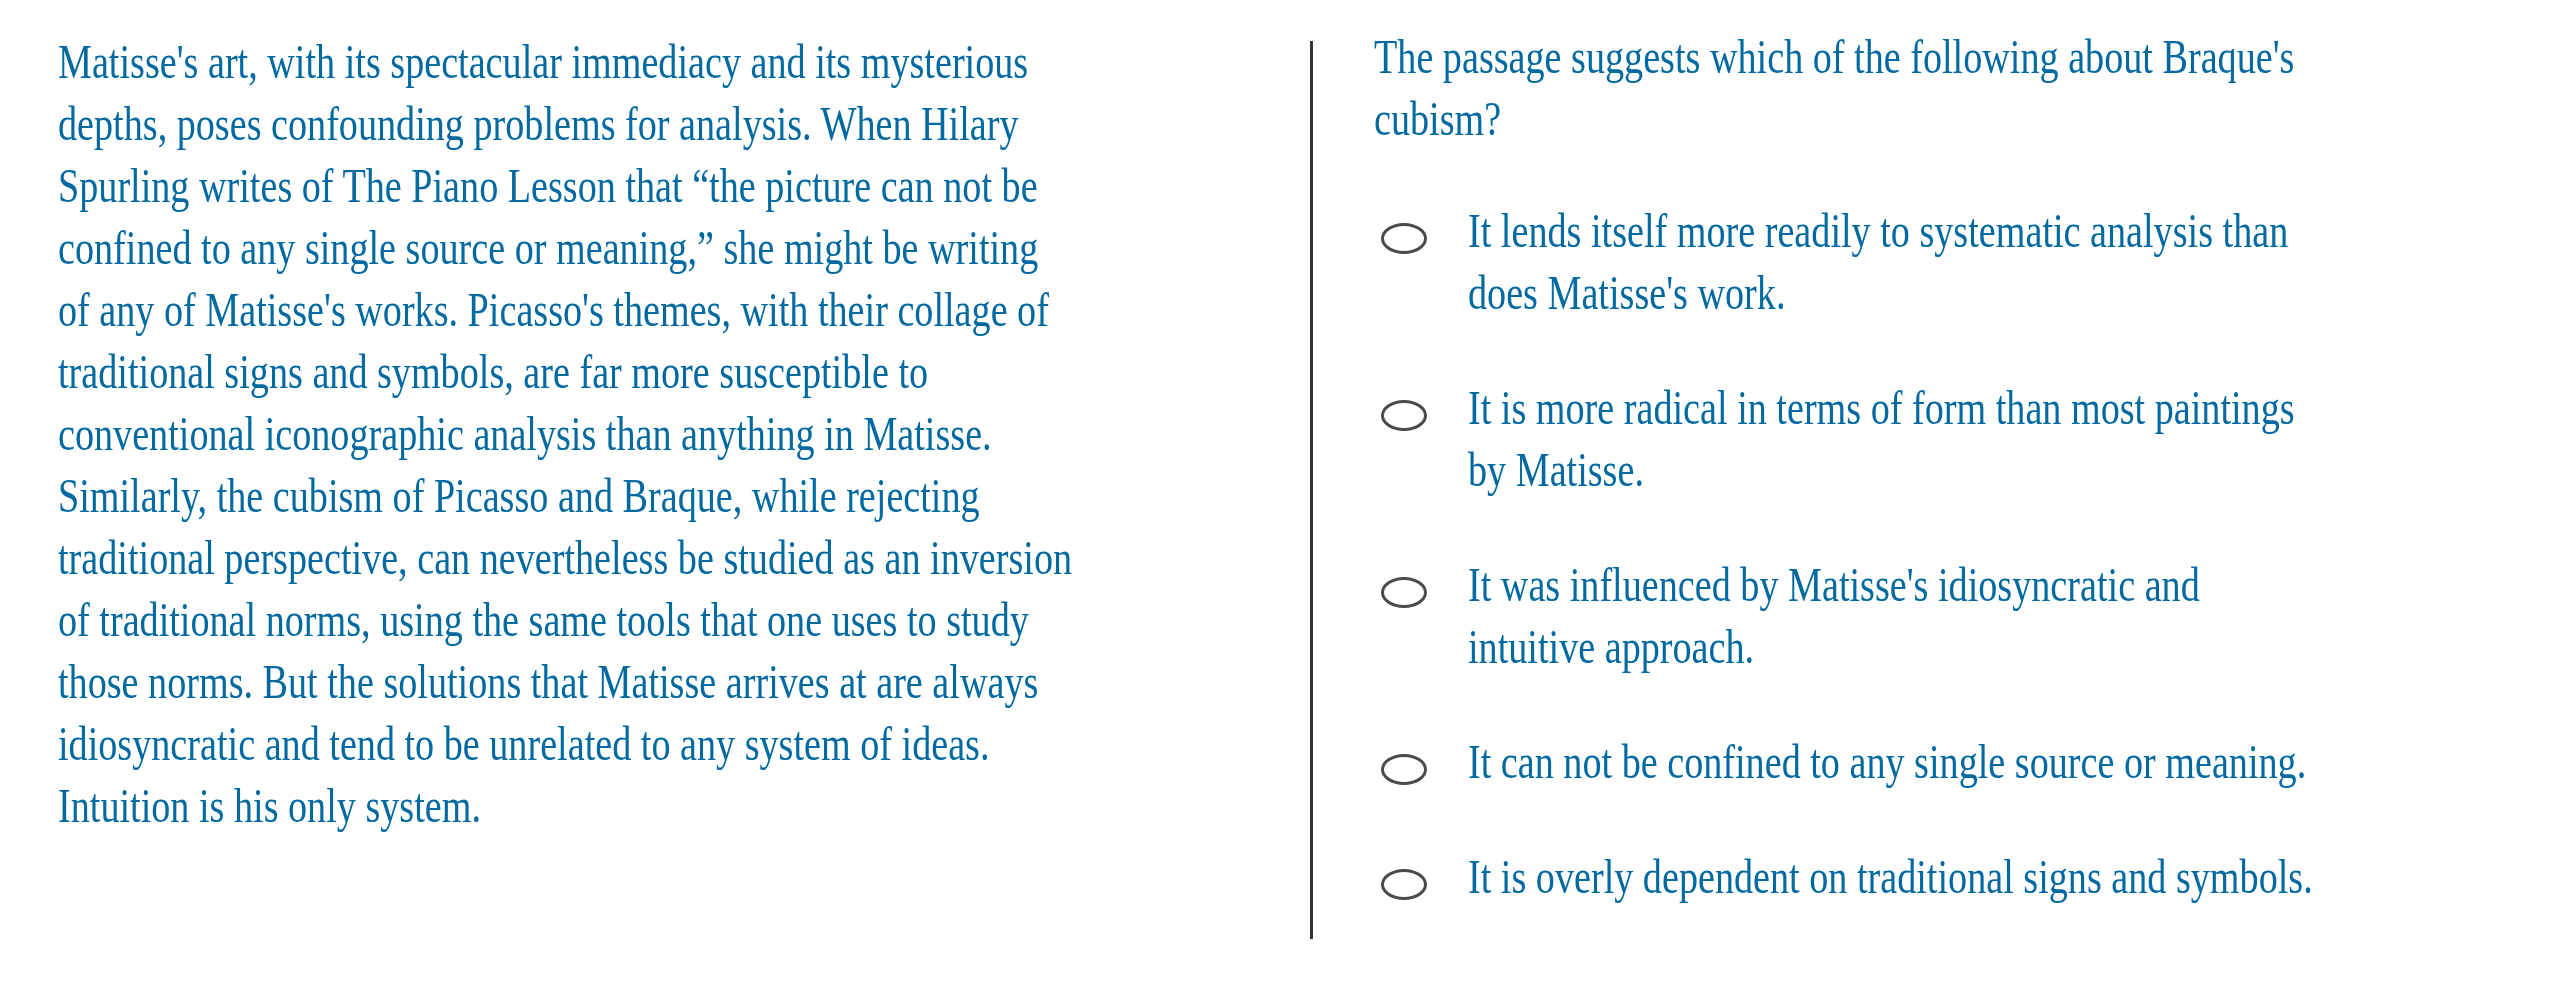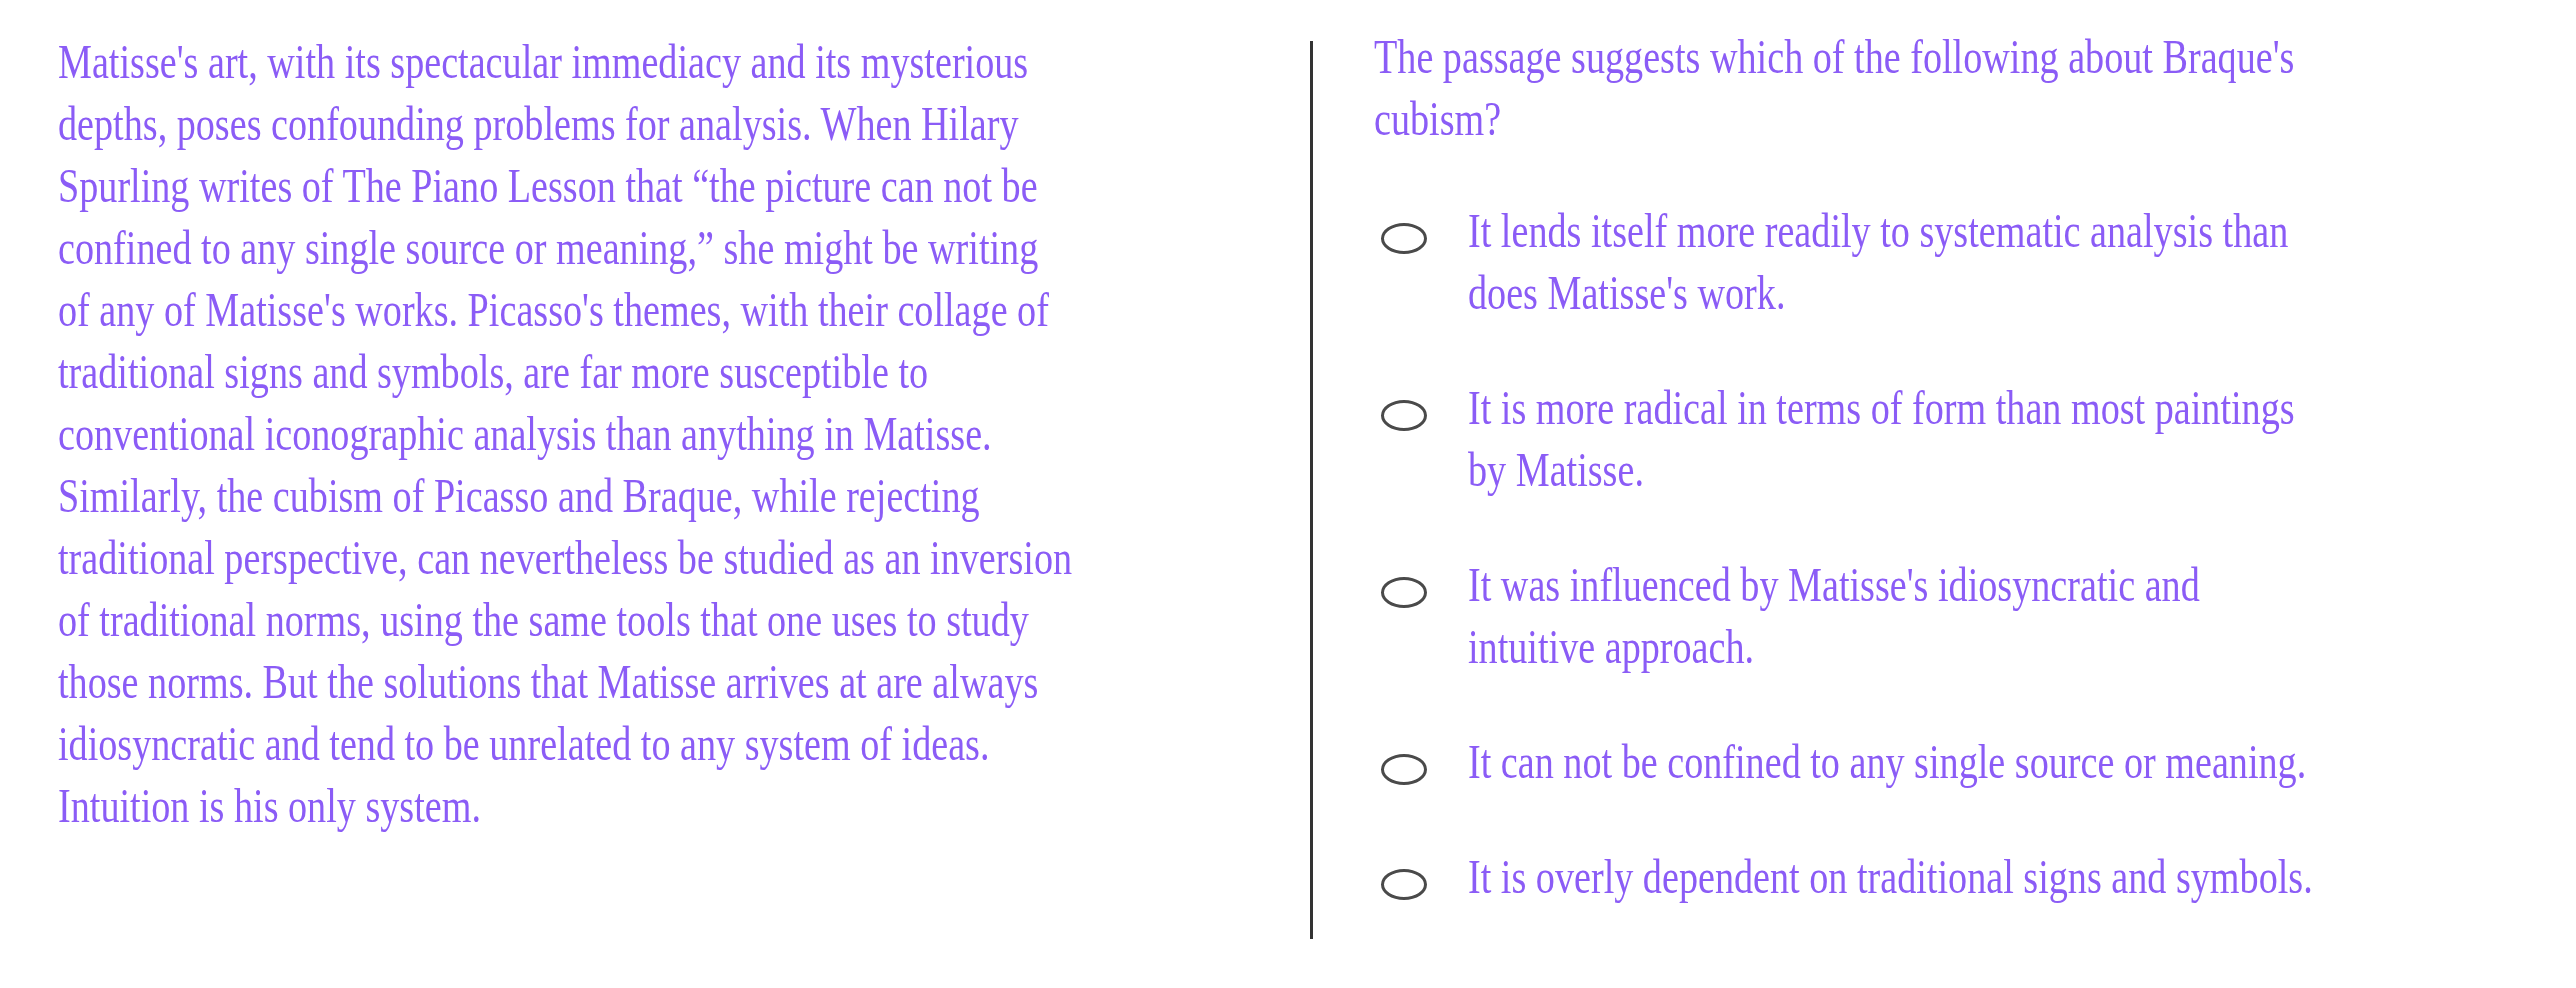--- a/index.html
+++ b/index.html
@@ -7,21 +7,21 @@
     padding: 0;
     background: #ffffff;
   }
   .page {
     position: relative;
     width: 2576px;
     height: 988px;
     background: #ffffff;
     overflow: hidden;
     font-family: "Liberation Serif", "DejaVu Serif", serif;
-    color: #8b5cf6;
+    color: #0369a1;
   }
   
   .stretched-text {
     font-size: 48px;
     line-height: 62px;
     white-space: pre-line;
     transform: scaleX(0.795);
     transform-origin: 0 0;
   }
   .passage {

